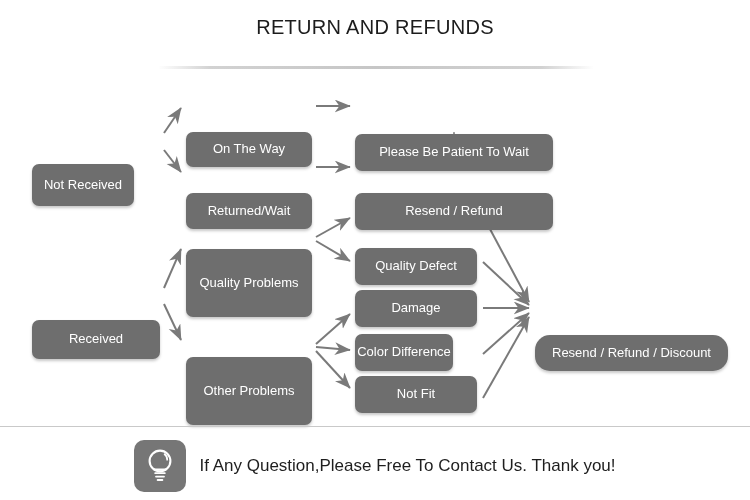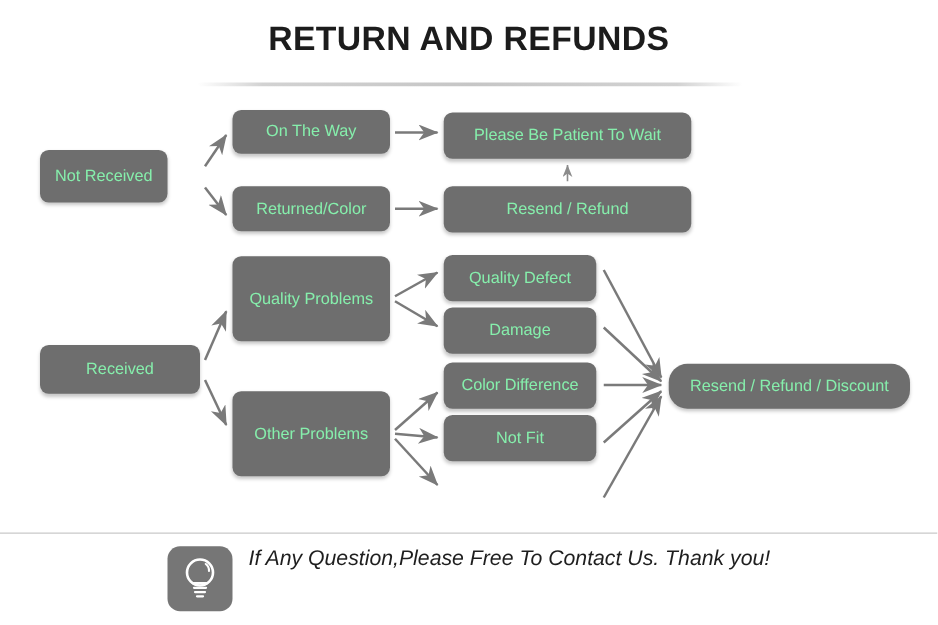--- a/index.html
+++ b/index.html
@@ -22,22 +22,22 @@
     height: 500px;
   }
 
   
   #page-title {
     position: absolute;
     left: 0;
     top: 16px;
     width: 750px;
     text-align: center;
-    font-size: 27px;
-    font-weight: 700;
+    font-size: 20px;
+    font-weight: 400;
     letter-spacing: 0.3px;
     color: #1c1c1c;
     white-space: nowrap;
   }
   #title-divider {
     position: absolute;
     left: 158px;
     top: 66px;
     width: 436px;
     height: 3px;
@@ -48,32 +48,33 @@
       rgba(205,205,205,0.9) 88%,
       rgba(210,210,210,0) 100%);
     border-radius: 2px;
   }
 
   
   .node {
     position: absolute;
     box-sizing: border-box;
     background: #6e6e6e;
-    color: #86efac;
+    color: #ffffff;
     border-radius: 7px;
     display: flex;
     align-items: center;
     justify-content: center;
     text-align: center;
     font-size: 13px;
     font-weight: 400;
     line-height: 1.15;
     padding: 0 6px;
     box-shadow: 0 2px 3px rgba(0,0,0,0.22);
     white-space: nowrap;
+    margin-top: 44px;
   }
 
   
   #connectors {
     position: absolute;
     left: 0; top: 0;
     width: 750px;
     height: 500px;
     pointer-events: none;
   }
@@ -87,23 +88,22 @@
     height: 1px;
     background: #c9c9c9;
   }
   #footer {
     position: absolute;
     left: 0;
     top: 437px;
     width: 750px;
     height: 58px;
     display: flex;
-    align-items: flex-start;
+    align-items: center;
     justify-content: center;
-    font-style: italic;
   }
   #bulb-icon {
     width: 52px;
     height: 52px;
     border-radius: 10px;
     background: #767676;
     display: inline-flex;
     align-items: center;
     justify-content: center;
     flex: 0 0 auto;
@@ -164,37 +164,37 @@
       <line x1="483" y1="398" x2="529" y2="317"></line>
     </g>
 
     <line x1="454" y1="145" x2="454" y2="132" stroke="#8b8b8b" stroke-width="1.3" fill="none" marker-end="url(#arrowheadSm)"></line>
   </svg>
 
   <div class="node" style="left:32px; top:120px; width:102px; height:42px;">Not Received</div>
 
   <div class="node" style="left:186px; top:88px; width:126px; height:35px;">On The Way</div>
 
-  <div class="node" style="left:186px; top:149px; width:126px; height:36px;">Returned/Color</div>
+  <div class="node" style="left:186px; top:149px; width:126px; height:36px;">Returned/Wait</div>
 
   <div class="node" style="left:355px; top:149px; width:198px; height:37px;">Resend / Refund</div>
 
   <div class="node" style="left:355px; top:90px; width:198px; height:37px;">Please Be Patient To Wait</div>
 
   <div class="node" style="left:32px; top:276px; width:128px; height:39px;">Received</div>
 
   <div class="node" style="left:186px; top:205px; width:126px; height:68px;">Quality Problems</div>
 
   <div class="node" style="left:186px; top:313px; width:126px; height:68px;">Other Problems</div>
 
   <div class="node" style="left:355px; top:246px; width:122px; height:37px;">Damage</div>
 
   <div class="node" style="left:355px; top:204px; width:122px; height:37px;">Quality Defect</div>
 
-  <div class="node" style="left:355px; top:290px; width:122px; height:37px;">Color Difference</div>
+  <div class="node" style="left:355px; top:290px; width:98px; height:37px;">Color Difference</div>
 
   <div class="node" style="left:355px; top:332px; width:122px; height:37px;">Not Fit</div>
 
 
   <div class="node" style="left:535px; top:291px; width:193px; height:36px;border-radius:15px;">Resend / Refund / Discount</div>
 
   <div id="footer-divider"></div>
   <div id="footer">
     <span id="bulb-icon">
       <svg width="34" height="38" viewBox="0 0 34 38" aria-hidden="true">

